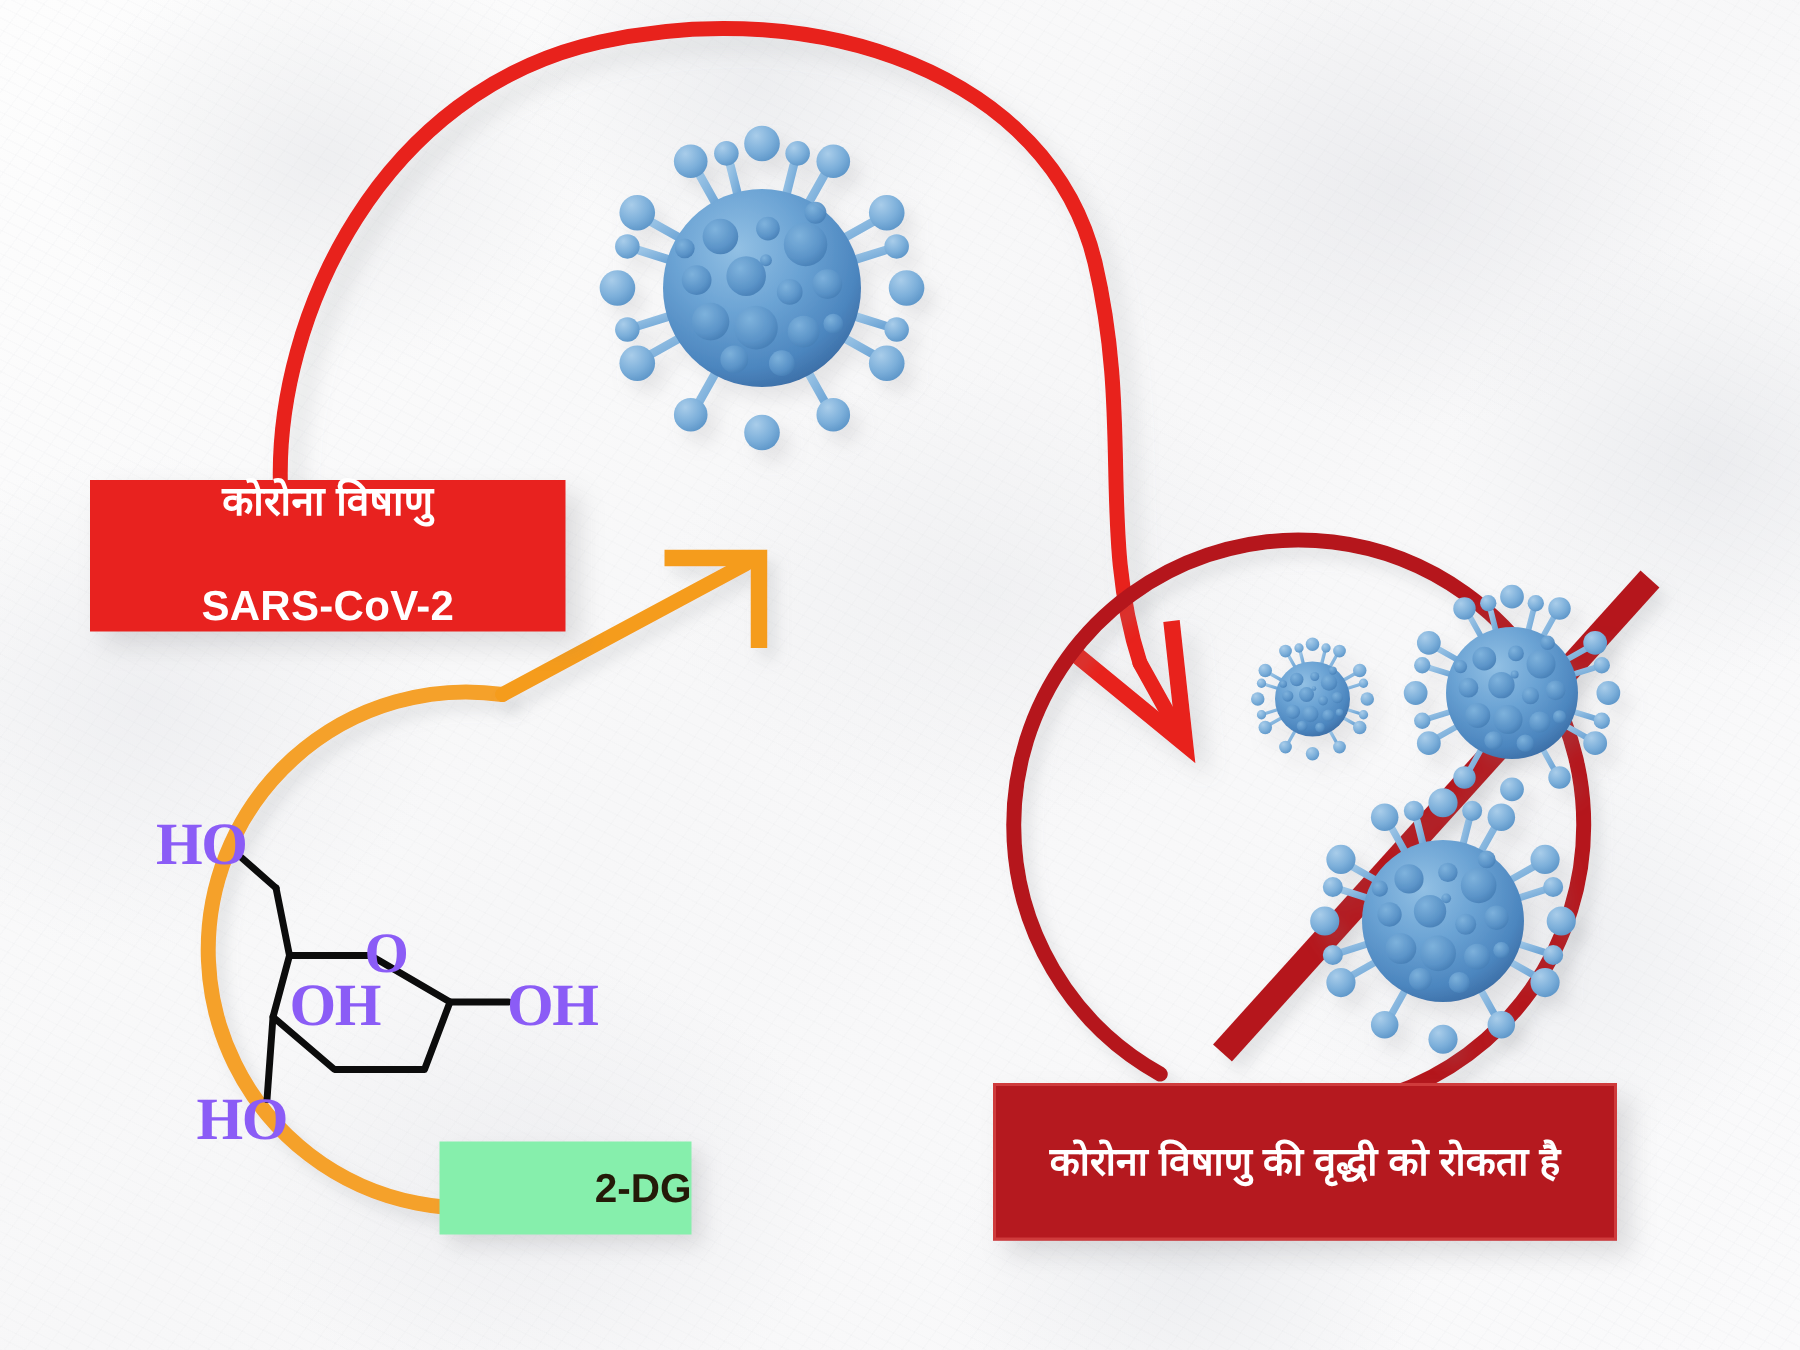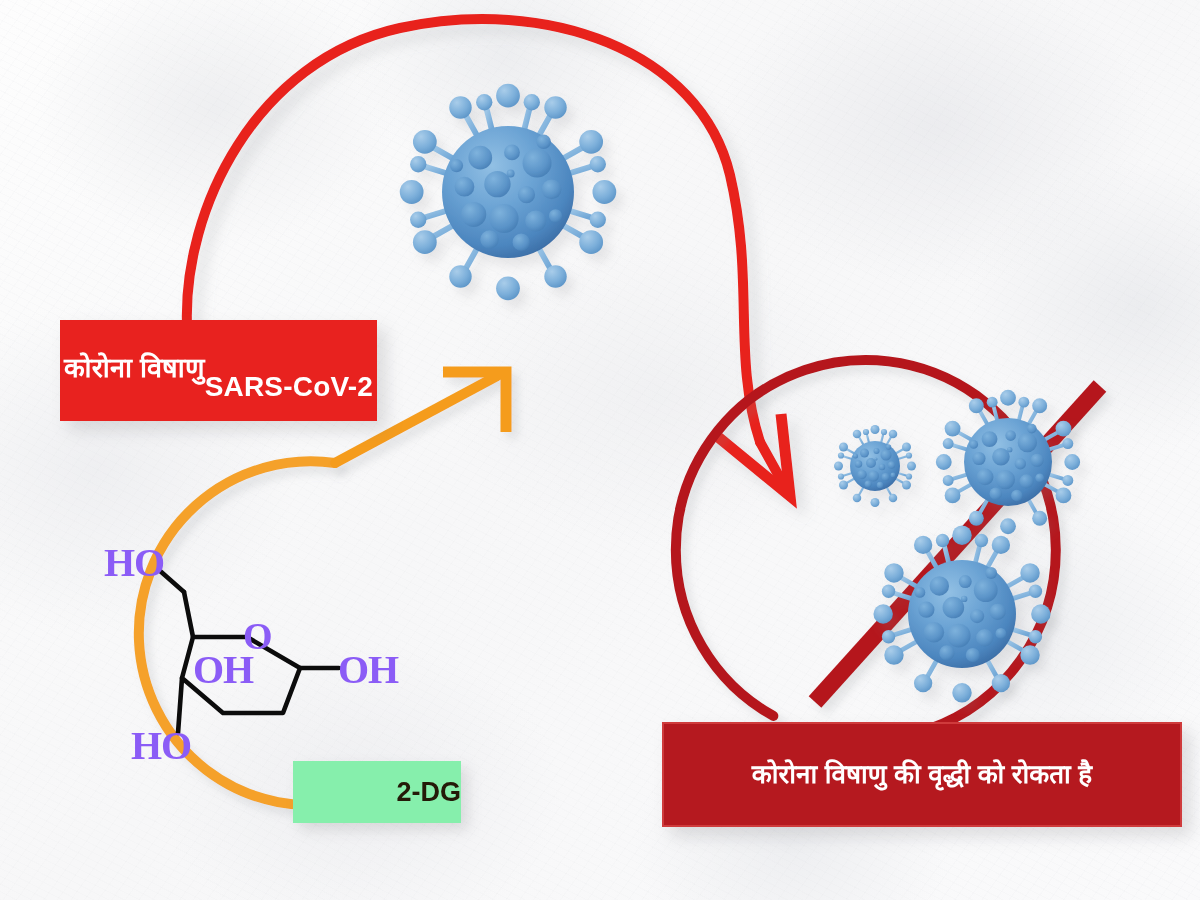--- a/index.html
+++ b/index.html
@@ -40,21 +40,21 @@
       repeating-linear-gradient(-54deg, rgba(205,208,214,.10) 0px, rgba(205,208,214,.10) 1px, rgba(255,255,255,0) 1px, rgba(255,255,255,0) 11px);
   }
 
   
   .layer { position: absolute; }
 
   
   .banner {
     position: absolute;
     display: flex;
-    flex-direction: row;
+    flex-direction: column;
     align-items: center;
     justify-content: center;
     color: #ffffff;
     text-align: left;
     line-height: 1.16;
     box-sizing: border-box;
   }
   .banner .l1 { display:block; }
   .banner .l2 { display:block; }
 
@@ -63,21 +63,21 @@
     width: 317px; height: 101px;
     background: #e8221f;
     box-shadow: 9px 9px 16px rgba(120,120,125,.22);
     padding-bottom: 2px;
   }
   #banner-virus .l1 { font-size: 27px; font-weight: 600; letter-spacing: .2px; margin-bottom: 2px; }
   #banner-virus .l2 { font-size: 28px; font-weight: 700; letter-spacing: .2px; margin-top: 36px; }
 
   #banner-stops {
     left: 662px; top: 722px;
-    width: 520px; height: 105px;
+    width: 416px; height: 105px;
     background: #b5191f;
     border: 2px solid #cf3b3c;
     box-shadow: 9px 9px 16px rgba(120,120,125,.22);
   }
   #banner-stops .l1 { font-size: 26px; font-weight: 600; letter-spacing: .1px; margin-bottom: 1px; }
   #banner-stops .l2 { font-size: 28px; font-weight: 700; letter-spacing: .1px; }
 
   #badge-2dg {
     position: absolute;
     left: 293px; top: 761px;

